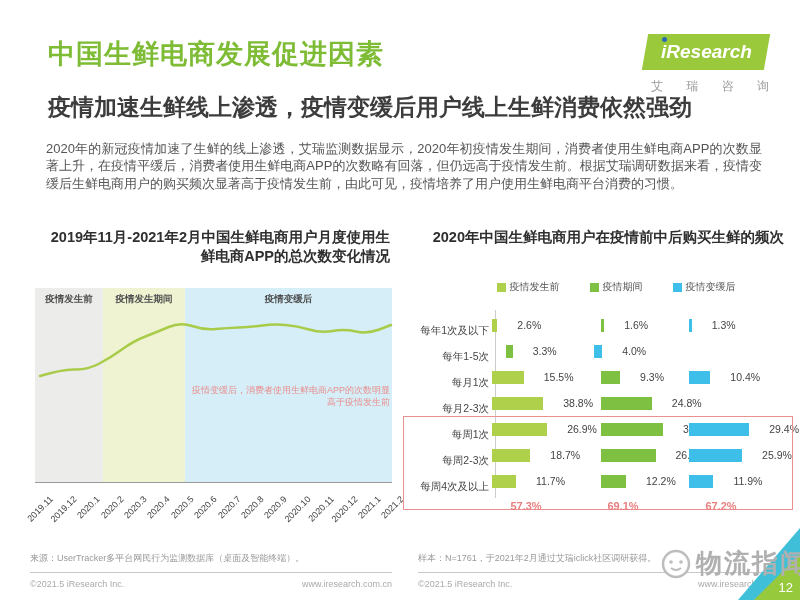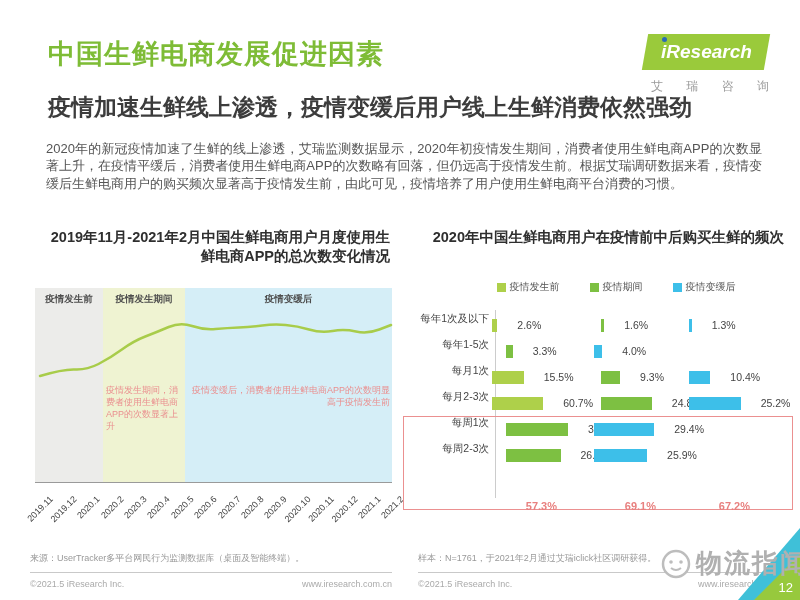--- a/index.html
+++ b/index.html
@@ -33,27 +33,27 @@
   #lticks { position:absolute; left:0; top:260px; width:372px; height:64px; }
   .tick { position:absolute; top:6px; white-space:nowrap; font-size:9px; color:#3f3f3f; transform:rotate(-45deg); transform-origin:100% 0; }
 
   
   #rchart { position:absolute; left:400px; top:228px; width:396px; height:330px; }
   #rlegend { position:absolute; top:52px; left:0; right:0; display:flex; justify-content:center; gap:30px; padding-left:36px; }
   .leg-item { display:flex; align-items:center; gap:4px; font-size:10px; color:#555; }
   .leg-sq { width:9px; height:9px; display:inline-block; }
   .vaxis { position:absolute; left:95px; top:82px; width:1px; height:188px; background:#ccc; }
   #rrows { position:absolute; left:0; top:84px; width:396px; }
-  .brow { display:flex; align-items:flex-start; height:26px; }
+  .brow { display:flex; align-items:flex-end; height:26px; }
   .blabel { width:92px; text-align:right; padding-right:3px; font-size:10.5px; color:#444; white-space:nowrap; }
   .bslot { display:flex; align-items:center; height:26px; }
   .s0 { width:95px; } .s1 { width:102px;padding-left:14px; } .s2 { width:106px; }
   .bar { height:13px; flex:none; }
   .bval { margin-left:20px; font-size:10.5px; color:#444; white-space:nowrap; }
-  .totals span { position:absolute; top:272px; font-size:11px; font-weight:bold; color:#e8807f; text-align:right; }
+  .totals span { position:absolute; top:272px; font-size:11px; font-weight:bold; color:#e8807f; text-align:center; }
   #tot0 { left:95px; width:62px; } #tot1 { left:190px; width:66px; } #tot2 { left:292px; width:58px; }
   .hl-box { position:absolute; left:3px; top:188px; width:390px; height:94px; border:1.5px solid #eb9090; }
 
   
   .foot { position:absolute; top:552px; }
   #footL { left:30px; width:362px; } #footR { left:418px; width:370px; }
   .foot .src { font-size:9px; color:#999; white-space:nowrap; }
   .foot .rule { margin-top:7px; border-top:1px solid #c9c9c9; }
   .foot .crow { display:flex; justify-content:space-between; margin-top:6px; font-size:9px; color:#aaa; }
 
@@ -88,21 +88,20 @@
     <div id="lplot">
       <div class="band" style="left:5px;width:68px;background:#ececea;"></div>
       <div class="band" style="left:73px;width:82px;background:#eff3d2;"></div>
       <div class="band" style="left:155px;width:207px;background:#d5eef7;"></div>
       <div class="band-label" style="left:5px;width:68px;">疫情发生前</div>
       <div class="band-label" style="left:73px;width:82px;">疫情发生期间</div>
       <div class="band-label" style="left:155px;width:207px;">疫情变缓后</div>
       <svg id="lsvg" width="372" height="195">
         <path id="lpath" fill="none" stroke-width="2.5" stroke-linecap="round" stroke-linejoin="round" d="M 10,88 Q 33.4,81 45.099999999999994,81.5 Q 56.8,82 68.5,76 Q 80.19999999999999,70 91.89999999999999,61.5 Q 103.6,53 115.3,48.5 Q 127,44 138.7,39 Q 150.39999999999998,34 162.09999999999997,38 Q 173.79999999999998,42 185.5,41 Q 197.2,40 208.89999999999998,39.5 Q 220.6,39 232.3,37.5 Q 244,36 255.7,37 Q 267.4,38 279.09999999999997,41.5 Q 290.79999999999995,45 302.5,43 Q 314.2,41 325.9,43.5 Q 337.59999999999997,46 349.29999999999995,41.5 L 361,37" stroke="#a8cc4a"></path>
       </svg>
-      <div class="annot" id="annot1">疫情发生期间，消费者使用生鲜电商APP的次数显著上升</div>
       <div class="annot" id="annot2">疫情变缓后，消费者使用生鲜电商APP的次数明显高于疫情发生前</div>
       <div class="lc-axis"></div>
     </div>
     <div id="lticks">
         <span class="tick" style="right: 354px;">2019.11</span>
         <span class="tick" style="right: 330.6px;">2019.12</span>
         <span class="tick" style="right: 307.2px;">2020.1</span>
         <span class="tick" style="right: 283.8px;">2020.2</span>
         <span class="tick" style="right: 260.4px;">2020.3</span>
         <span class="tick" style="right: 237px;">2020.4</span>
@@ -175,51 +174,70 @@
           </span>
           <span class="bslot s2">
             <span class="bar" style="background: rgb(61, 191, 233); width: 21.32px;"></span>
             <span class="bval">10.4%</span>
           </span>
         </div>
         <div class="brow">
           <span class="blabel">每月2-3次</span>
           <span class="bslot s0">
             <span class="bar" style="background: rgb(174, 208, 74); width: 51.25px;"></span>
-            <span class="bval">60.7%</span>
+            <span class="bval">38.8%</span>
           </span>
           <span class="bslot s1">
             <span class="bar" style="background: rgb(125, 192, 66); width: 50.84px;"></span>
             <span class="bval">24.8%</span>
           </span>
-          <span class="bslot s2">
-            <span class="bar" style="background: rgb(61, 191, 233); width: 51.66px;"></span>
-            <span class="bval">25.2%</span>
-          </span>
         </div>
         <div class="brow">
           <span class="blabel">每周1次</span>
+          <span class="bslot s0">
+            <span class="bar" style="background: rgb(174, 208, 74); width: 55.145px;"></span>
+            <span class="bval">26.9%</span>
+          </span>
           <span class="bslot s1">
             <span class="bar" style="background: rgb(125, 192, 66); width: 62.115px;"></span>
             <span class="bval">30.3%</span>
           </span>
           <span class="bslot s2">
             <span class="bar" style="background: rgb(61, 191, 233); width: 60.27px;"></span>
             <span class="bval">29.4%</span>
           </span>
         </div>
         <div class="brow">
           <span class="blabel">每周2-3次</span>
+          <span class="bslot s0">
+            <span class="bar" style="background: rgb(174, 208, 74); width: 38.335px;"></span>
+            <span class="bval">18.7%</span>
+          </span>
           <span class="bslot s1">
             <span class="bar" style="background: rgb(125, 192, 66); width: 54.53px;"></span>
             <span class="bval">26.6%</span>
           </span>
           <span class="bslot s2">
             <span class="bar" style="background: rgb(61, 191, 233); width: 53.095px;"></span>
             <span class="bval">25.9%</span>
+          </span>
+        </div>
+        <div class="brow">
+          <span class="blabel">每周4次及以上</span>
+          <span class="bslot s0">
+            <span class="bar" style="background: rgb(174, 208, 74); width: 23.985px;"></span>
+            <span class="bval">11.7%</span>
+          </span>
+          <span class="bslot s1">
+            <span class="bar" style="background: rgb(125, 192, 66); width: 25.01px;"></span>
+            <span class="bval">12.2%</span>
+          </span>
+          <span class="bslot s2">
+            <span class="bar" style="background: rgb(61, 191, 233); width: 24.395px;"></span>
+            <span class="bval">11.9%</span>
           </span>
         </div>
       </div>
     <div class="hl-box"></div>
     <div class="totals">
       <span id="tot0">57.3%</span>
       <span id="tot1">69.1%</span>
       <span id="tot2">67.2%</span>
     </div>
   </div>

